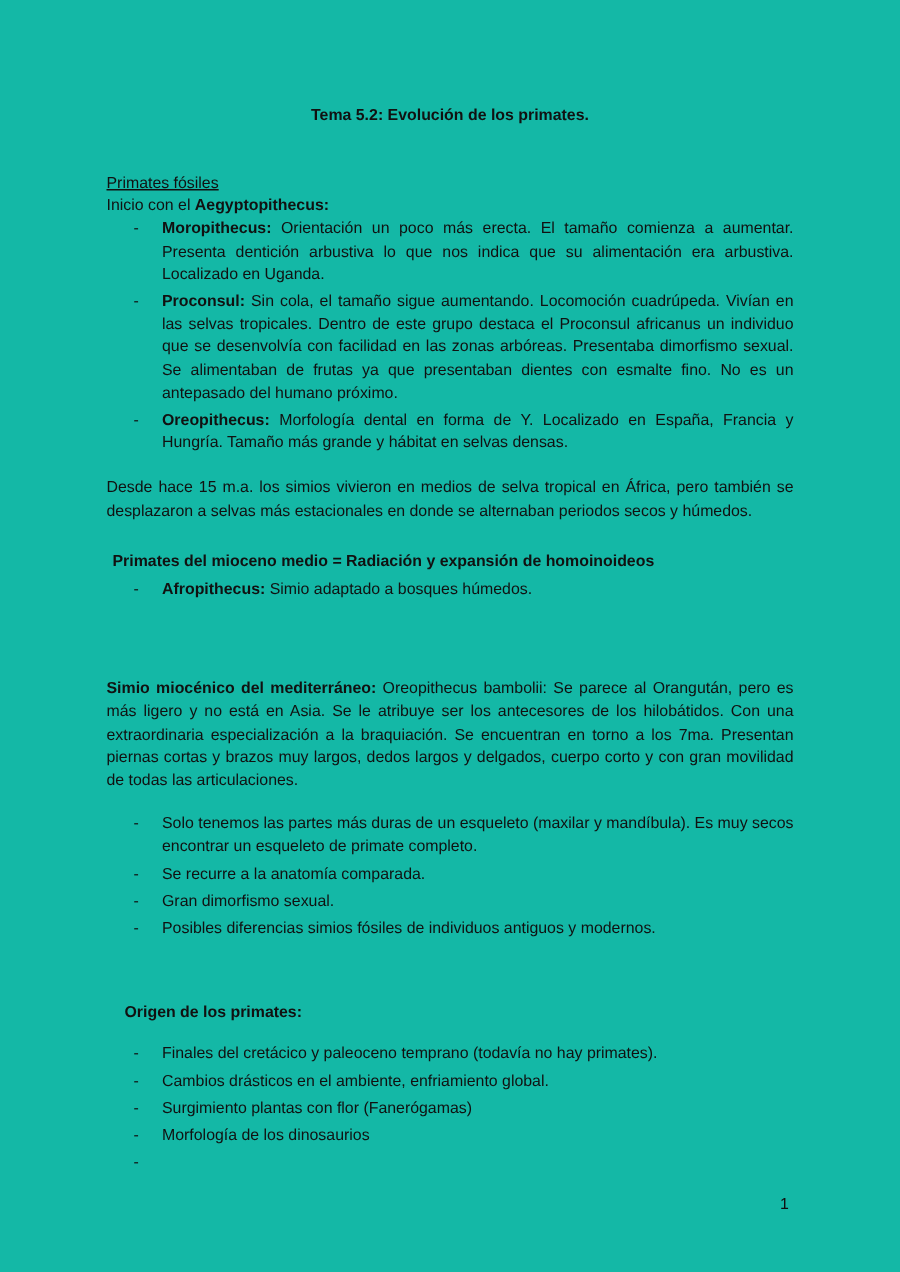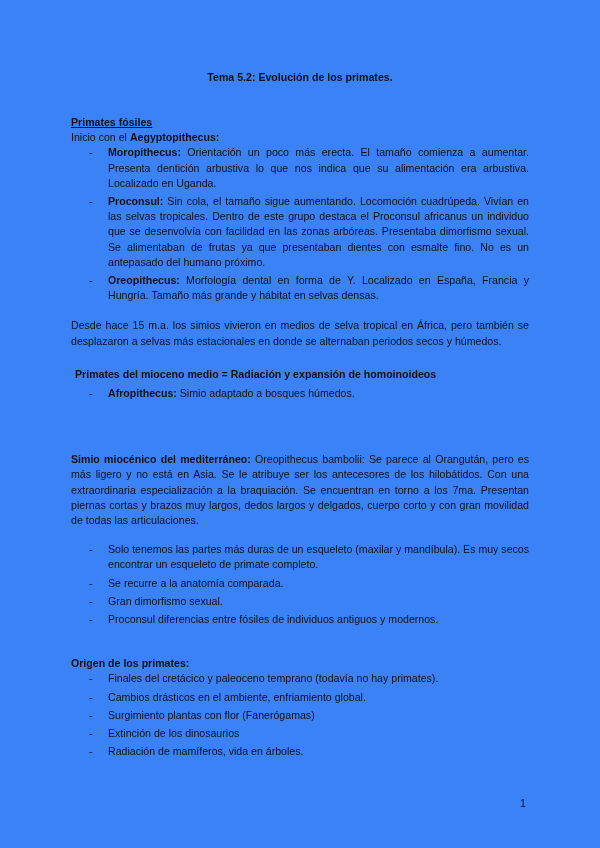--- a/index.html
+++ b/index.html
@@ -1,22 +1,22 @@
 <!DOCTYPE html>
 <html><head>
 <meta charset="utf-8">
 <style>
   html, body { margin: 0; padding: 0; background: #ffffff; }
   body { width: 600px; height: 848px; position: relative; overflow: hidden;
          font-family: "Liberation Sans", sans-serif; color: #111; font-size: 10.6px; }
-  .page { position: absolute; left: 0; top: 0; width: 600px; height: 848px; background: #3b82f6; }
+  .page { position: absolute; left: 0; top: 0; width: 600px; height: 848px; background: #14b8a6; }
   .content { position: absolute; left: 71px; top: 70px; width: 458px; line-height: 15.2px; }
   .title { text-align: center; font-weight: bold; margin: 0; height: 15px; }
   .gap { height: 30px; }
-  .h-under { font-weight: bold; text-decoration: underline; margin: 0; }
+  .h-under { font-weight: normal; text-decoration: underline; margin: 0; }
   .p { margin: 0; text-align: justify; }
   .b { font-weight: bold; }
   ul.dash { list-style: none; margin: 0; padding: 0; }
   ul.dash li { position: relative; padding-left: 37px; text-align: justify; margin: 0 0 3px 0; }
   ul.dash li .bullet { position: absolute; left: 18px; top: 0; }
   .sp-s { height: 12px; }
   .sp-m { height: 14px; }
   .sp-l { height: 48px; }
   .caps { font-weight: bold; letter-spacing: 0.1px; margin: 0; }
   .pagenum { position: absolute; left: 520px; top: 797px; font-size: 10.6px; }
@@ -61,31 +61,31 @@
     </ul>
 
     <div class="sp-l"></div>
     <p class="p"><span class="b">Simio miocénico del mediterráneo:</span><span> Oreopithecus bambolii: Se parece al Orangután, pero es más ligero y no está en Asia. Se le atribuye ser los antecesores de los hilobátidos. Con una extraordinaria especialización a la braquiación. Se encuentran en torno a los 7ma. Presentan piernas cortas y brazos muy largos, dedos largos y delgados, cuerpo corto y con gran movilidad de todas las articulaciones.</span></p>
 
     <div class="sp-m"></div>
     <ul class="dash">
       <li><span class="bullet">-</span><span>Solo tenemos las partes más duras de un esqueleto (maxilar y mandíbula). Es muy secos encontrar un esqueleto de primate completo.</span></li>
       <li><span class="bullet">-</span><span>Se recurre a la anatomía comparada.</span></li>
       <li><span class="bullet">-</span><span>Gran dimorfismo sexual.</span></li>
-      <li><span class="bullet">-</span><span>Proconsul diferencias entre fósiles de individuos antiguos y modernos.</span></li>
+      <li><span class="bullet">-</span><span>Posibles diferencias simios fósiles de individuos antiguos y modernos.</span></li>
     </ul>
 
     <div class="sp-s"></div>
 
     <div class="sp-m"></div>
-    <p class="b" style="margin:0">Origen de los primates:</p>
+    <p class="b" style="margin:12px">Origen de los primates:</p>
     <ul class="dash">
       <li><span class="bullet">-</span><span>Finales del cretácico y paleoceno temprano (todavía no hay primates).</span></li>
       <li><span class="bullet">-</span><span>Cambios drásticos en el ambiente, enfriamiento global.</span></li>
       <li><span class="bullet">-</span><span>Surgimiento plantas con flor (Fanerógamas)</span></li>
-      <li><span class="bullet">-</span><span>Extinción de los dinosaurios</span></li>
-      <li><span class="bullet">-</span><span>Radiación de mamíferos, vida en árboles.</span></li>
+      <li><span class="bullet">-</span><span>Morfología de los dinosaurios</span></li>
+      <li><span class="bullet">-</span></li>
     </ul>
 
   </div>
 
   <div class="pagenum">1</div>
 </div>
 
 </body></html>

